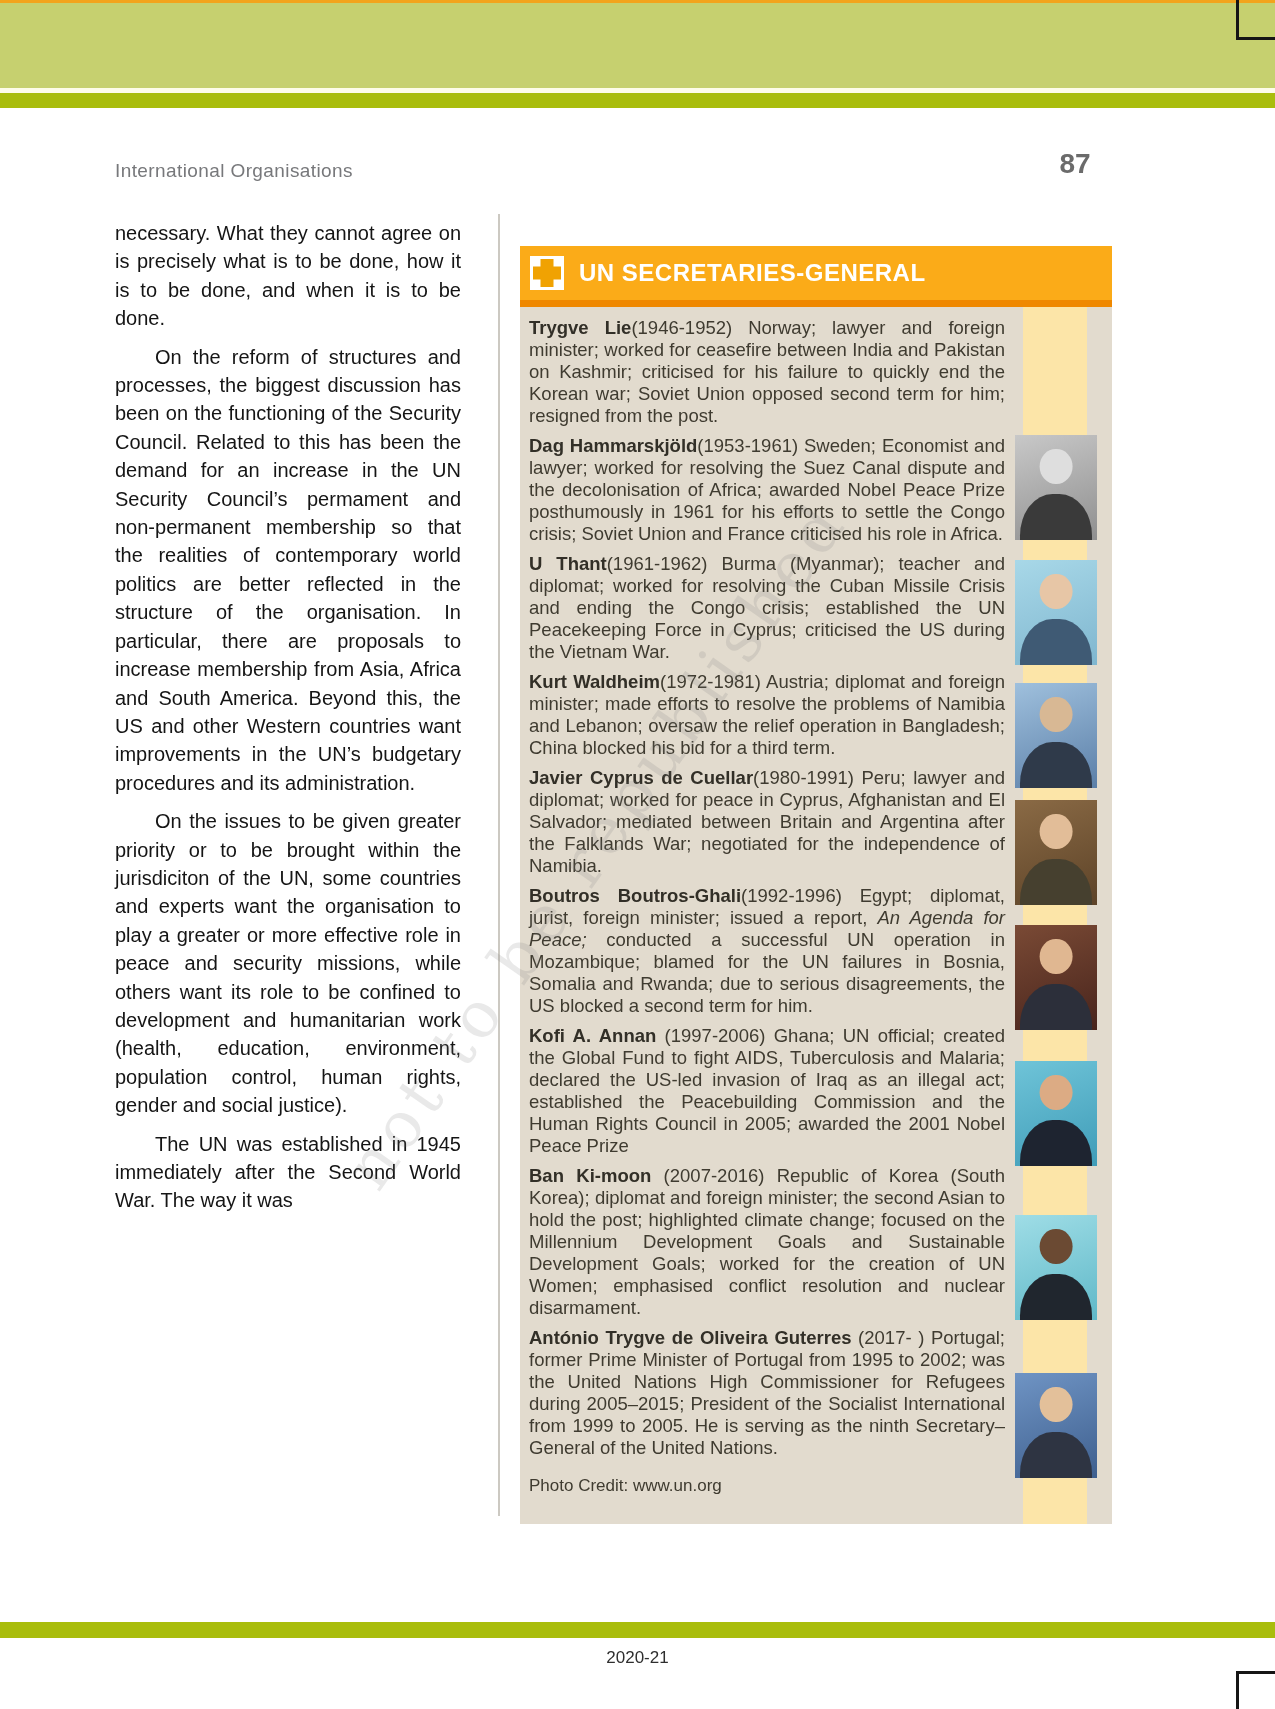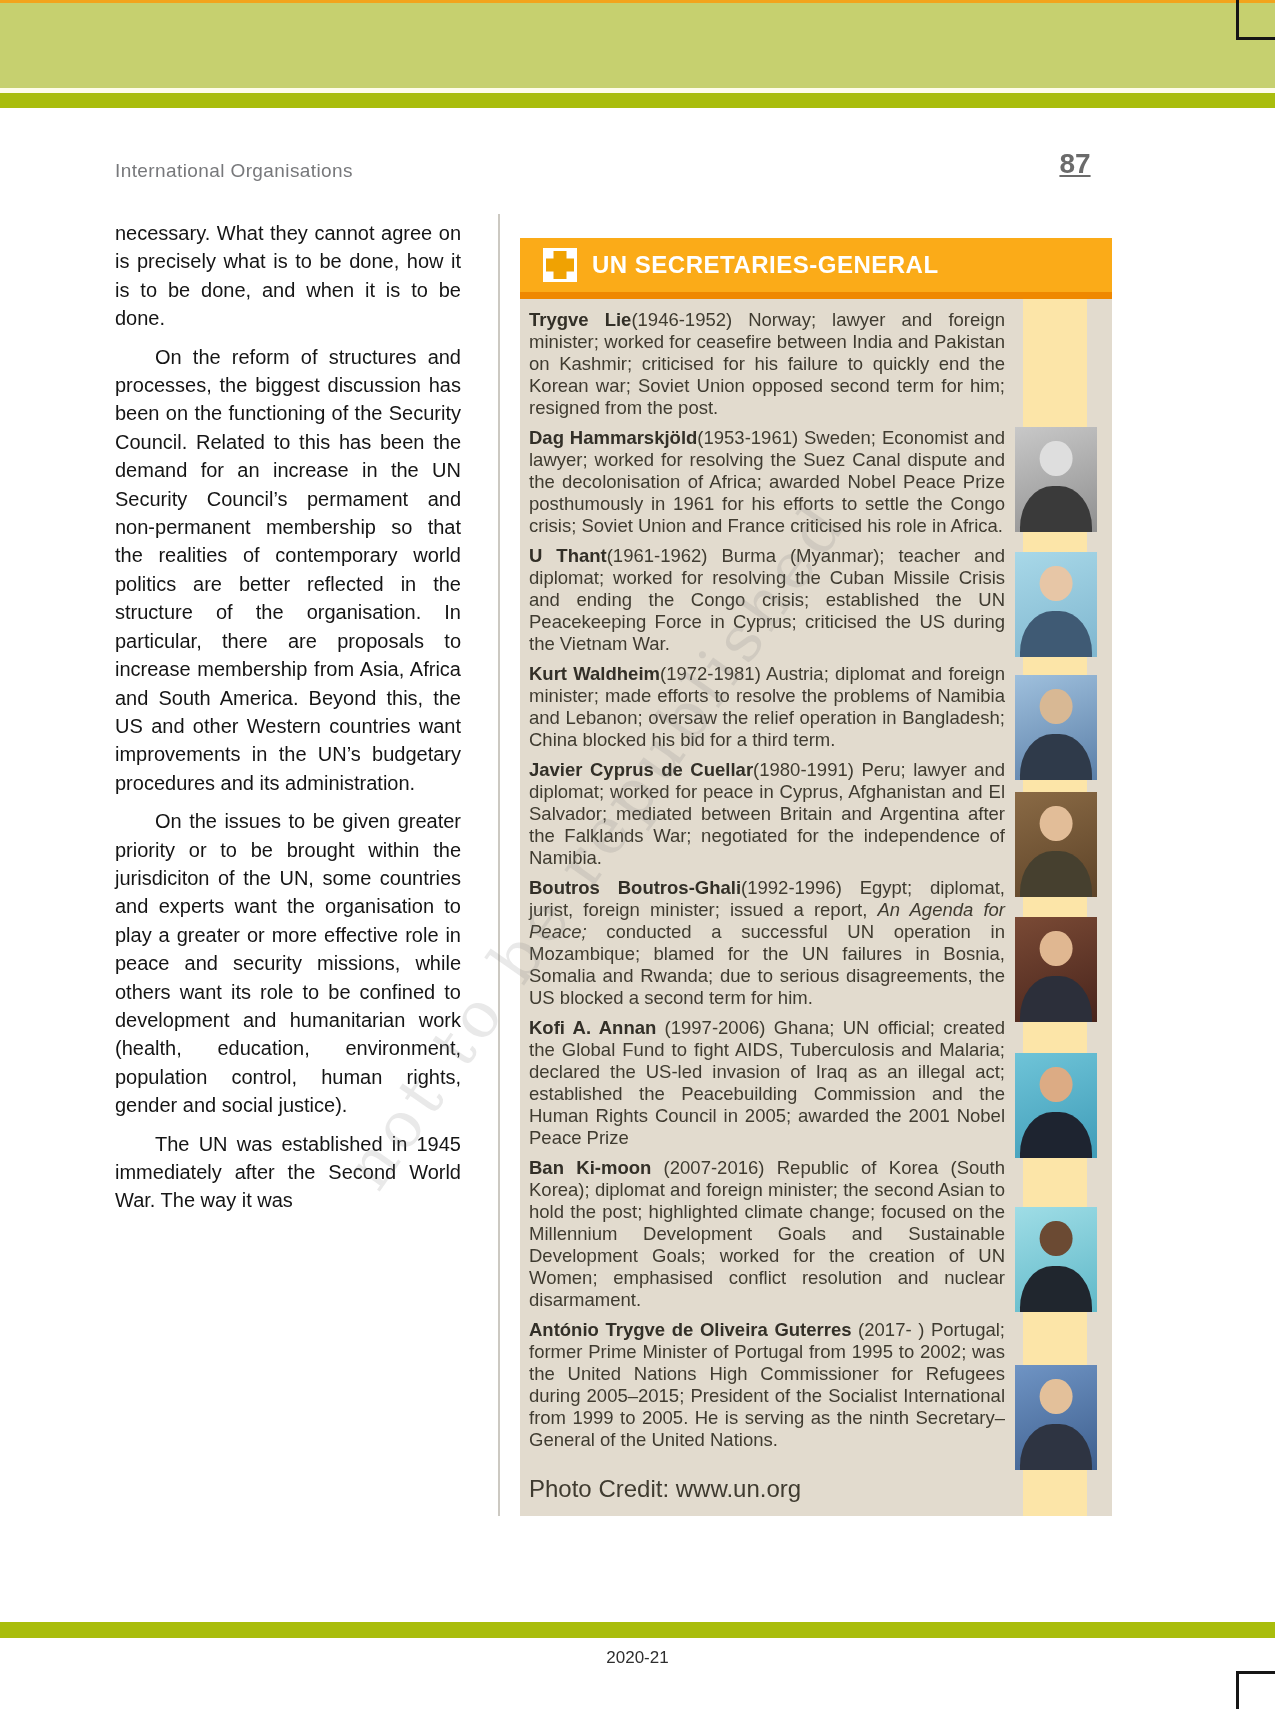--- a/index.html
+++ b/index.html
@@ -12,50 +12,50 @@
   .cream-line{position:absolute;left:0;top:88px;width:1275px;height:5px;background:#fdfce9;}
   .olive-bar{position:absolute;left:0;top:93px;width:1275px;height:15px;background:#a9bd0c;}
   .corner-tr{position:absolute;top:0;right:0;width:36px;height:37px;
              border-left:3px solid #151515;border-bottom:3px solid #151515;}
   .corner-br{position:absolute;bottom:0;right:0;width:36px;height:35px;
              border-left:3px solid #151515;border-top:3px solid #151515;}
 
   
   .running-head{position:absolute;left:115px;top:160px;font-size:19px;color:#77787b;letter-spacing:.4px;}
   .page-number{position:absolute;left:1040px;top:148px;width:70px;text-align:center;
-               font-size:28px;font-weight:bold;color:#6b6b6b;text-decoration:underline;}
+               font-size:28px;font-weight:bold;color:#6b6b6b;}
 
   
   .left-col{position:absolute;left:115px;top:219px;width:346px;
             font-family:Liberation Sans, sans-serif;font-size:20px;line-height:28.4px;
             color:#151515;text-align:justify;}
   .left-col p{margin:0 0 10px 0;text-indent:40px;}
   .left-col p:first-child{text-indent:0;}
 
   
   .divider{position:absolute;left:498px;top:214px;width:2px;height:1302px;background:#ccc9c2;}
 
   
   .panel{position:absolute;left:520px;top:238px;width:592px;}
-  .panel-header{height:54px;background:#fbab18;display:flex;align-items:center;padding-left:23px;box-sizing:border-box;}
+  .panel-header{height:54px;background:#fbab18;display:flex;align-items:center;padding-left:10px;box-sizing:border-box;margin-top:8px;}
   .panel-rule{height:7px;background:#ef8800;}
   .plus-box{width:34px;height:34px;background:#ffffff;position:relative;flex:0 0 auto;}
   .plus-box::before{content:"";position:absolute;left:50%;top:3px;bottom:3px;width:13px;
                     transform:translateX(-50%);background:#f0a202;}
   .plus-box::after{content:"";position:absolute;top:50%;left:3px;right:3px;height:13px;
                    transform:translateY(-50%);background:#f0a202;}
   .panel-title{color:#ffffff;font-weight:bold;font-size:24px;letter-spacing:.5px;margin-left:15px;}
 
   .panel-body{position:relative;height:1217px;background:#e2dbce;box-sizing:border-box;
               padding:10px 107px 0 9px;overflow:hidden;}
   .rail{position:absolute;left:503px;top:0;bottom:0;width:64px;background:#fce5a8;}
 
   .entry{font-size:18.5px;line-height:22px;color:#3f3b30;text-align:justify;margin:0 0 8px 0;}
   .entry b{color:#322f27;}
-  .credit{font-size:24px;color:#3f3b30;}
+  .credit{font-size:17px;color:#3f3b30;}
 
   
   .photo{position:absolute;left:495px;width:82px;height:105px;overflow:hidden;}
   .ph-head{position:absolute;left:50%;top:13%;width:40%;height:34%;border-radius:50%;transform:translateX(-50%);}
   .ph-body{position:absolute;bottom:0;left:6%;right:6%;height:44%;border-radius:45% 45% 0 0/90% 90% 0 0;}
   .photo:nth-of-type(1){top:13px;}  .photo:nth-of-type(2){top:128px;}
   .photo:nth-of-type(3){top:253px;} .photo:nth-of-type(4){top:376px;}
   .photo:nth-of-type(5){top:493px;} .photo:nth-of-type(6){top:618px;}
   .photo:nth-of-type(7){top:754px;} .photo:nth-of-type(8){top:908px;}
   .photo:nth-of-type(9){top:1066px;}

